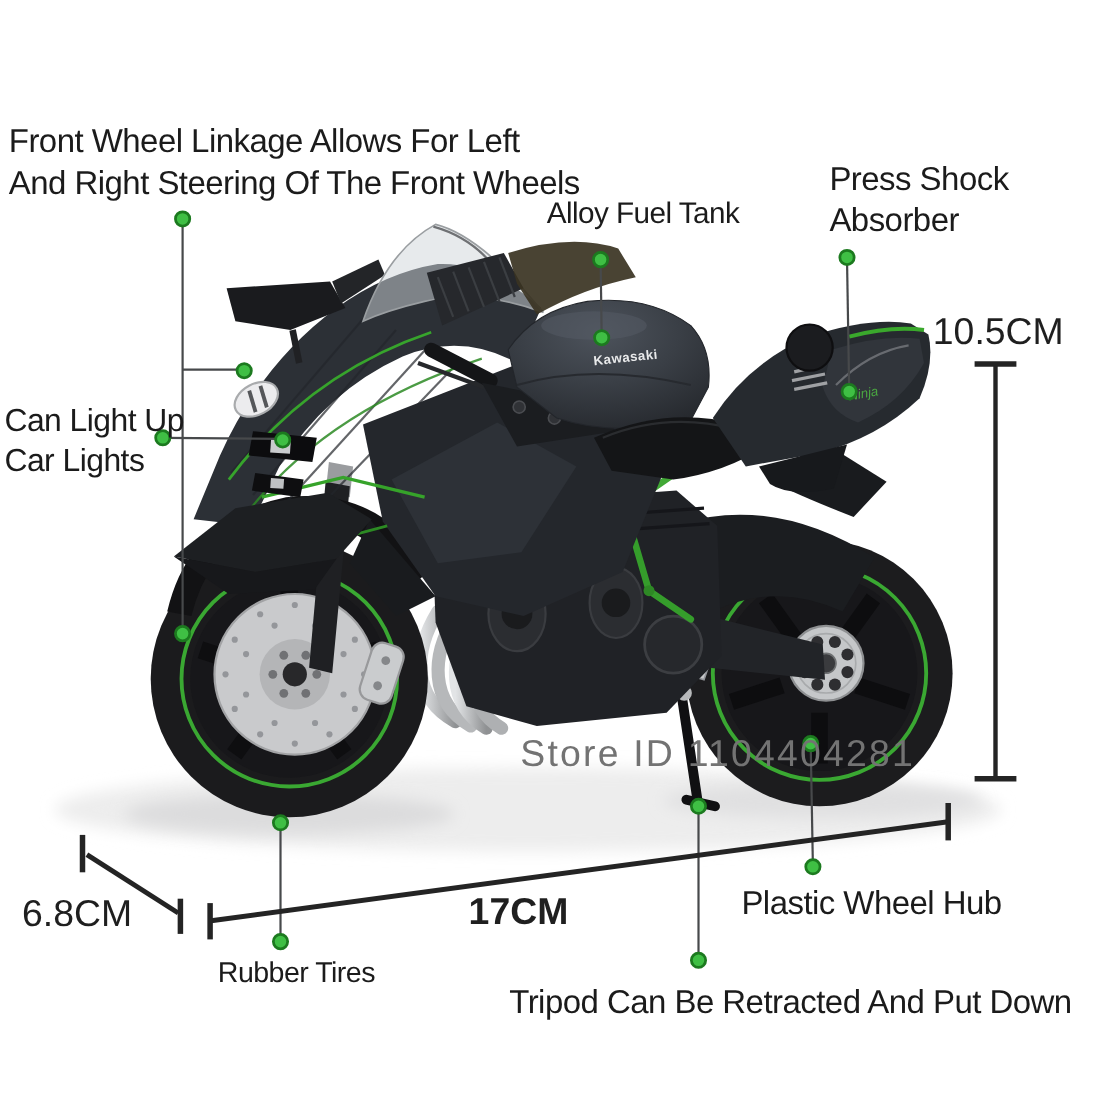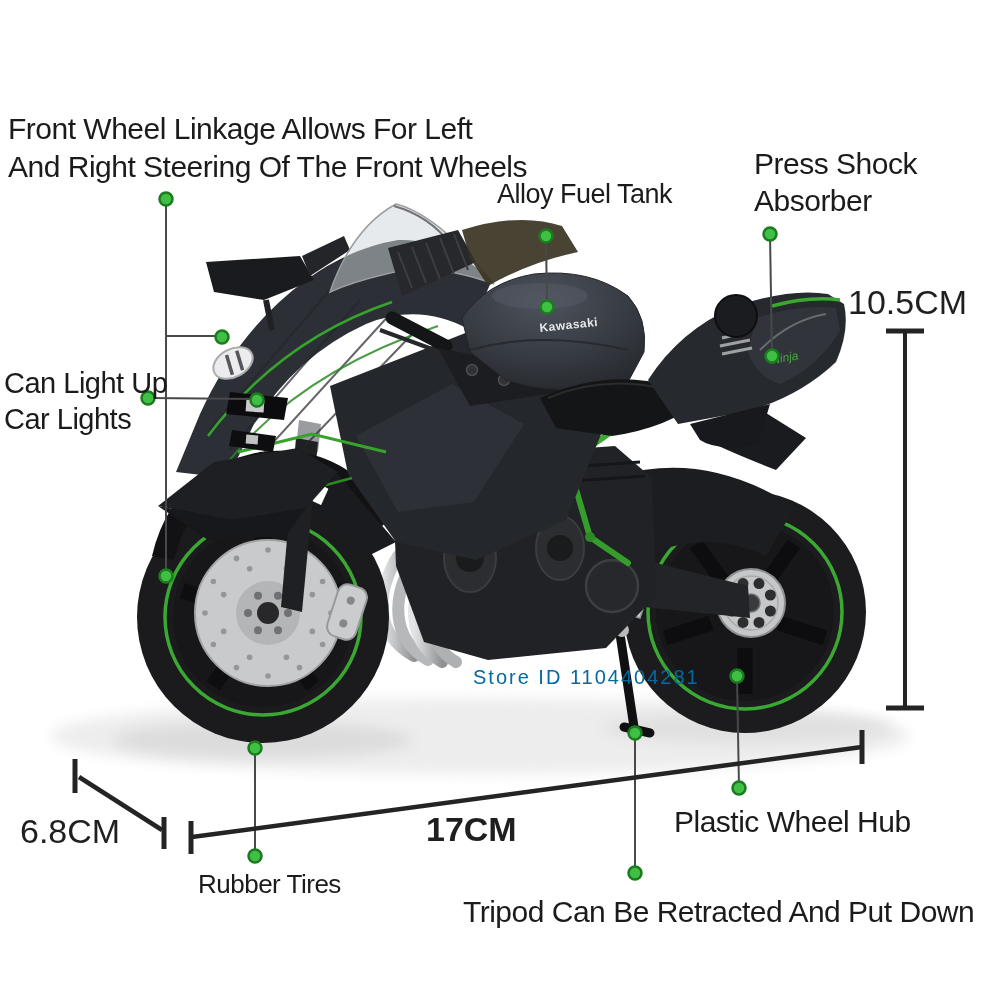--- a/index.html
+++ b/index.html
@@ -4,21 +4,21 @@
 <style>
   html,body{margin:0;padding:0;}
   body{width:1000px;height:1000px;position:relative;background:#ffffff;overflow:hidden;
        font-family:"Liberation Sans", sans-serif;}
   .stage{position:absolute;left:0;top:0;width:1000px;height:1000px;}
   svg.bike{position:absolute;left:0;top:0;z-index:1;}
   .label{position:absolute;color:#1b1b1b;z-index:3;white-space:nowrap;letter-spacing:-0.5px;}
   .label .ln{display:block;}
   .callout{font-size:30px;line-height:36px;}
   .dim{font-size:34px;letter-spacing:0;color:#1f1f1f;}
-  .watermark{position:absolute;z-index:2;font-size:20px;color:#0369a1;letter-spacing:2px;
+  .watermark{position:absolute;z-index:2;font-size:34px;color:#737373;letter-spacing:2px;
              white-space:nowrap;}
 </style>
 </head>
 <body>
 
 <div class="stage">
 
 <svg class="bike" width="1000" height="1000" viewBox="0 0 1000 1000">
   <defs>
     <filter id="soft" x="-40%" y="-40%" width="180%" height="180%">

